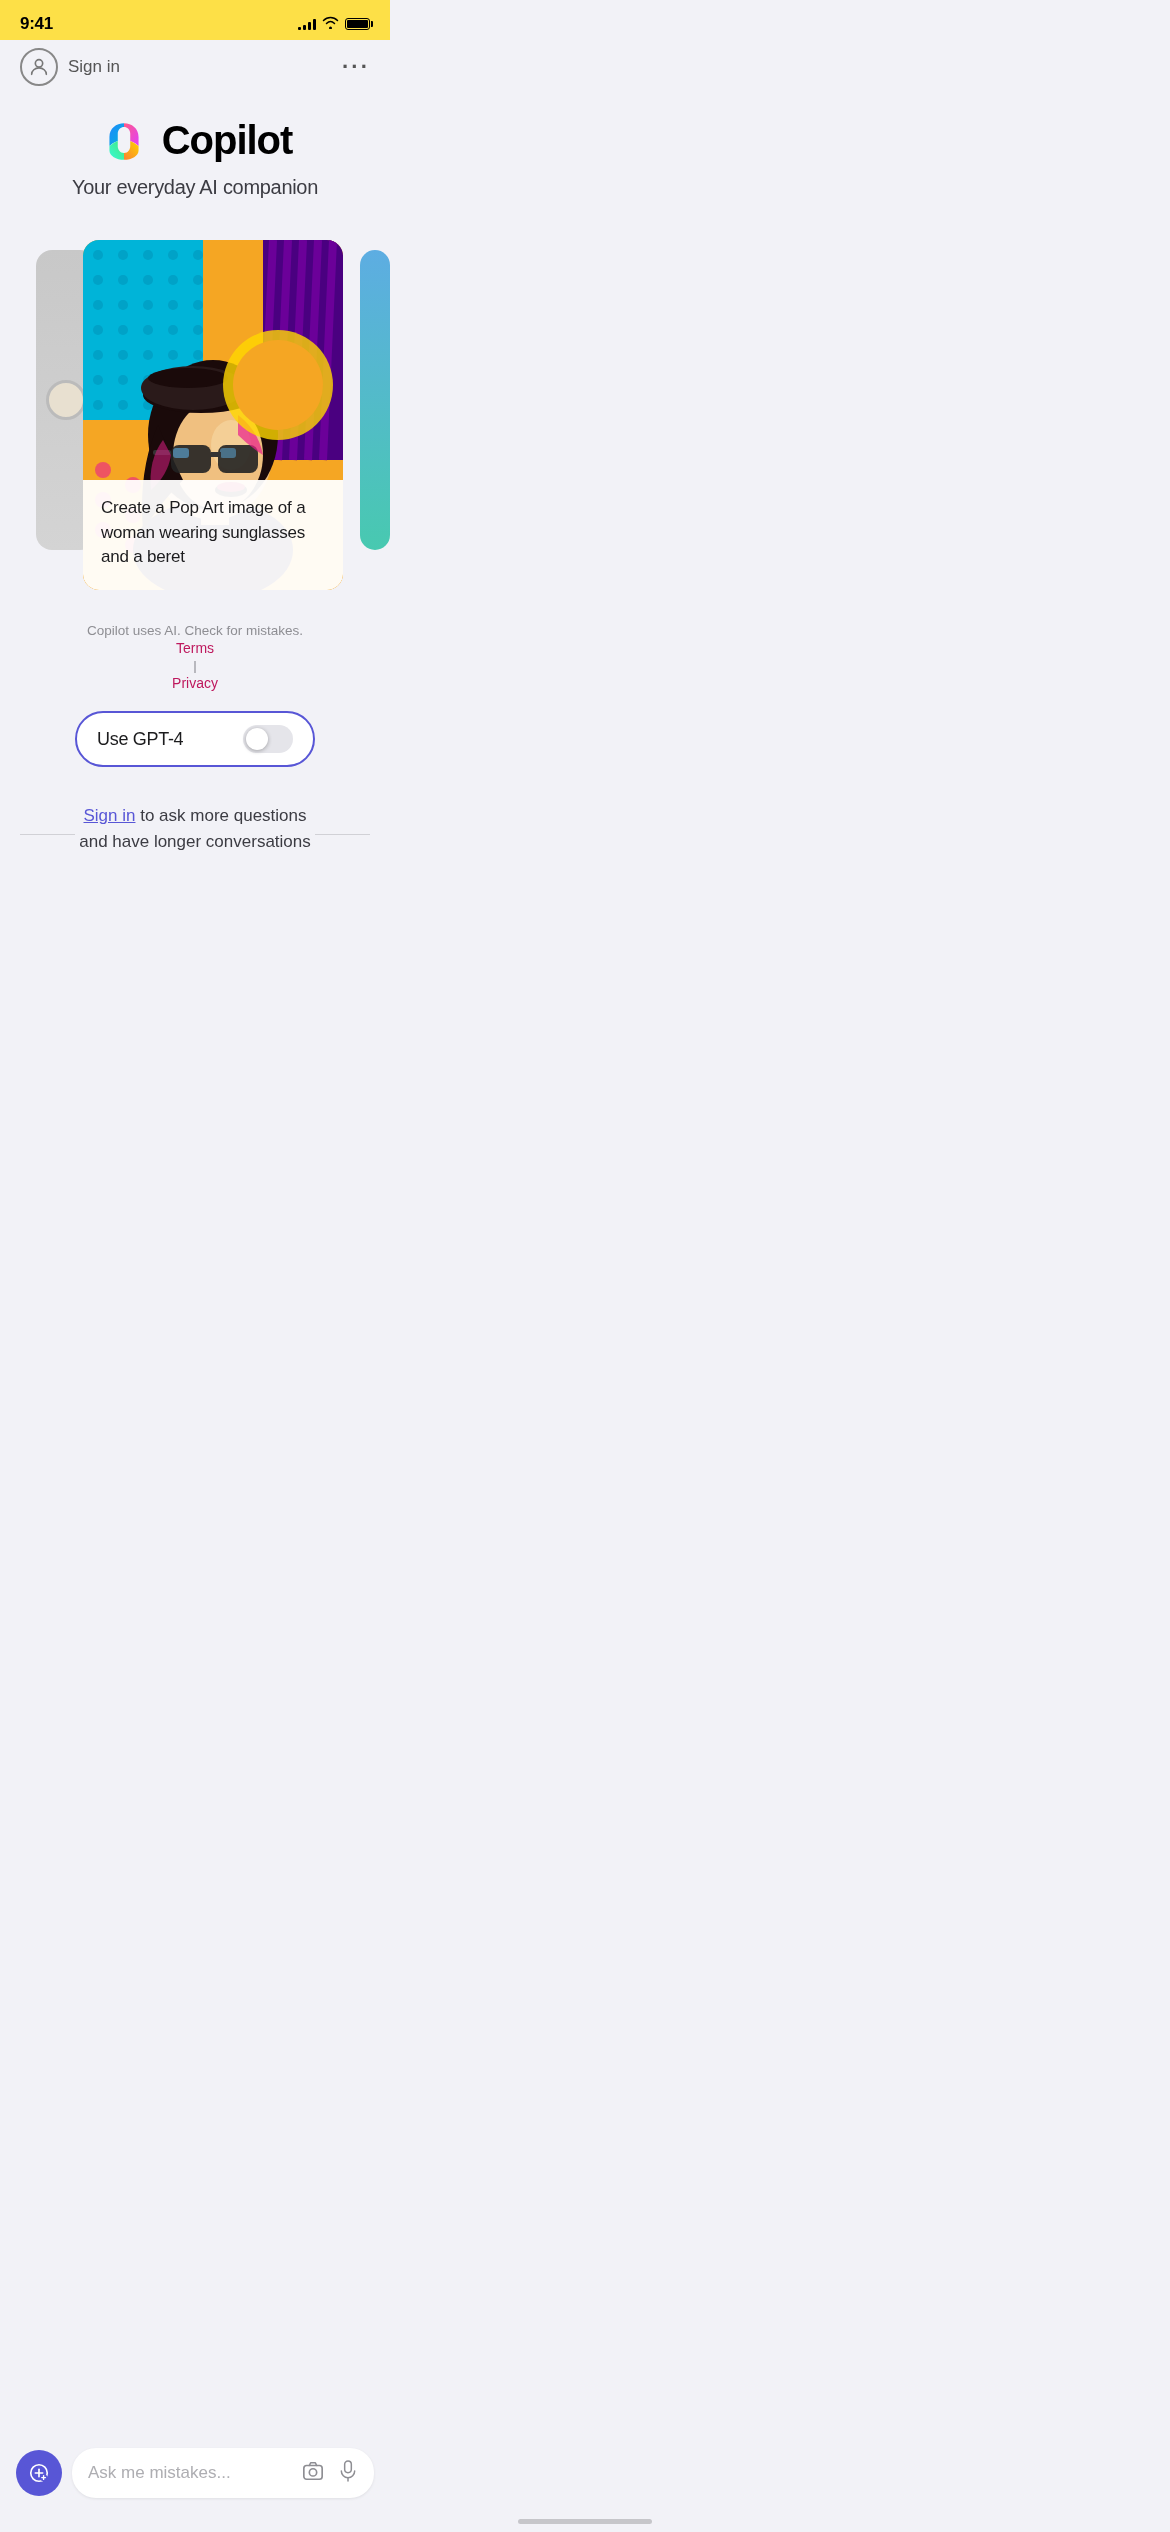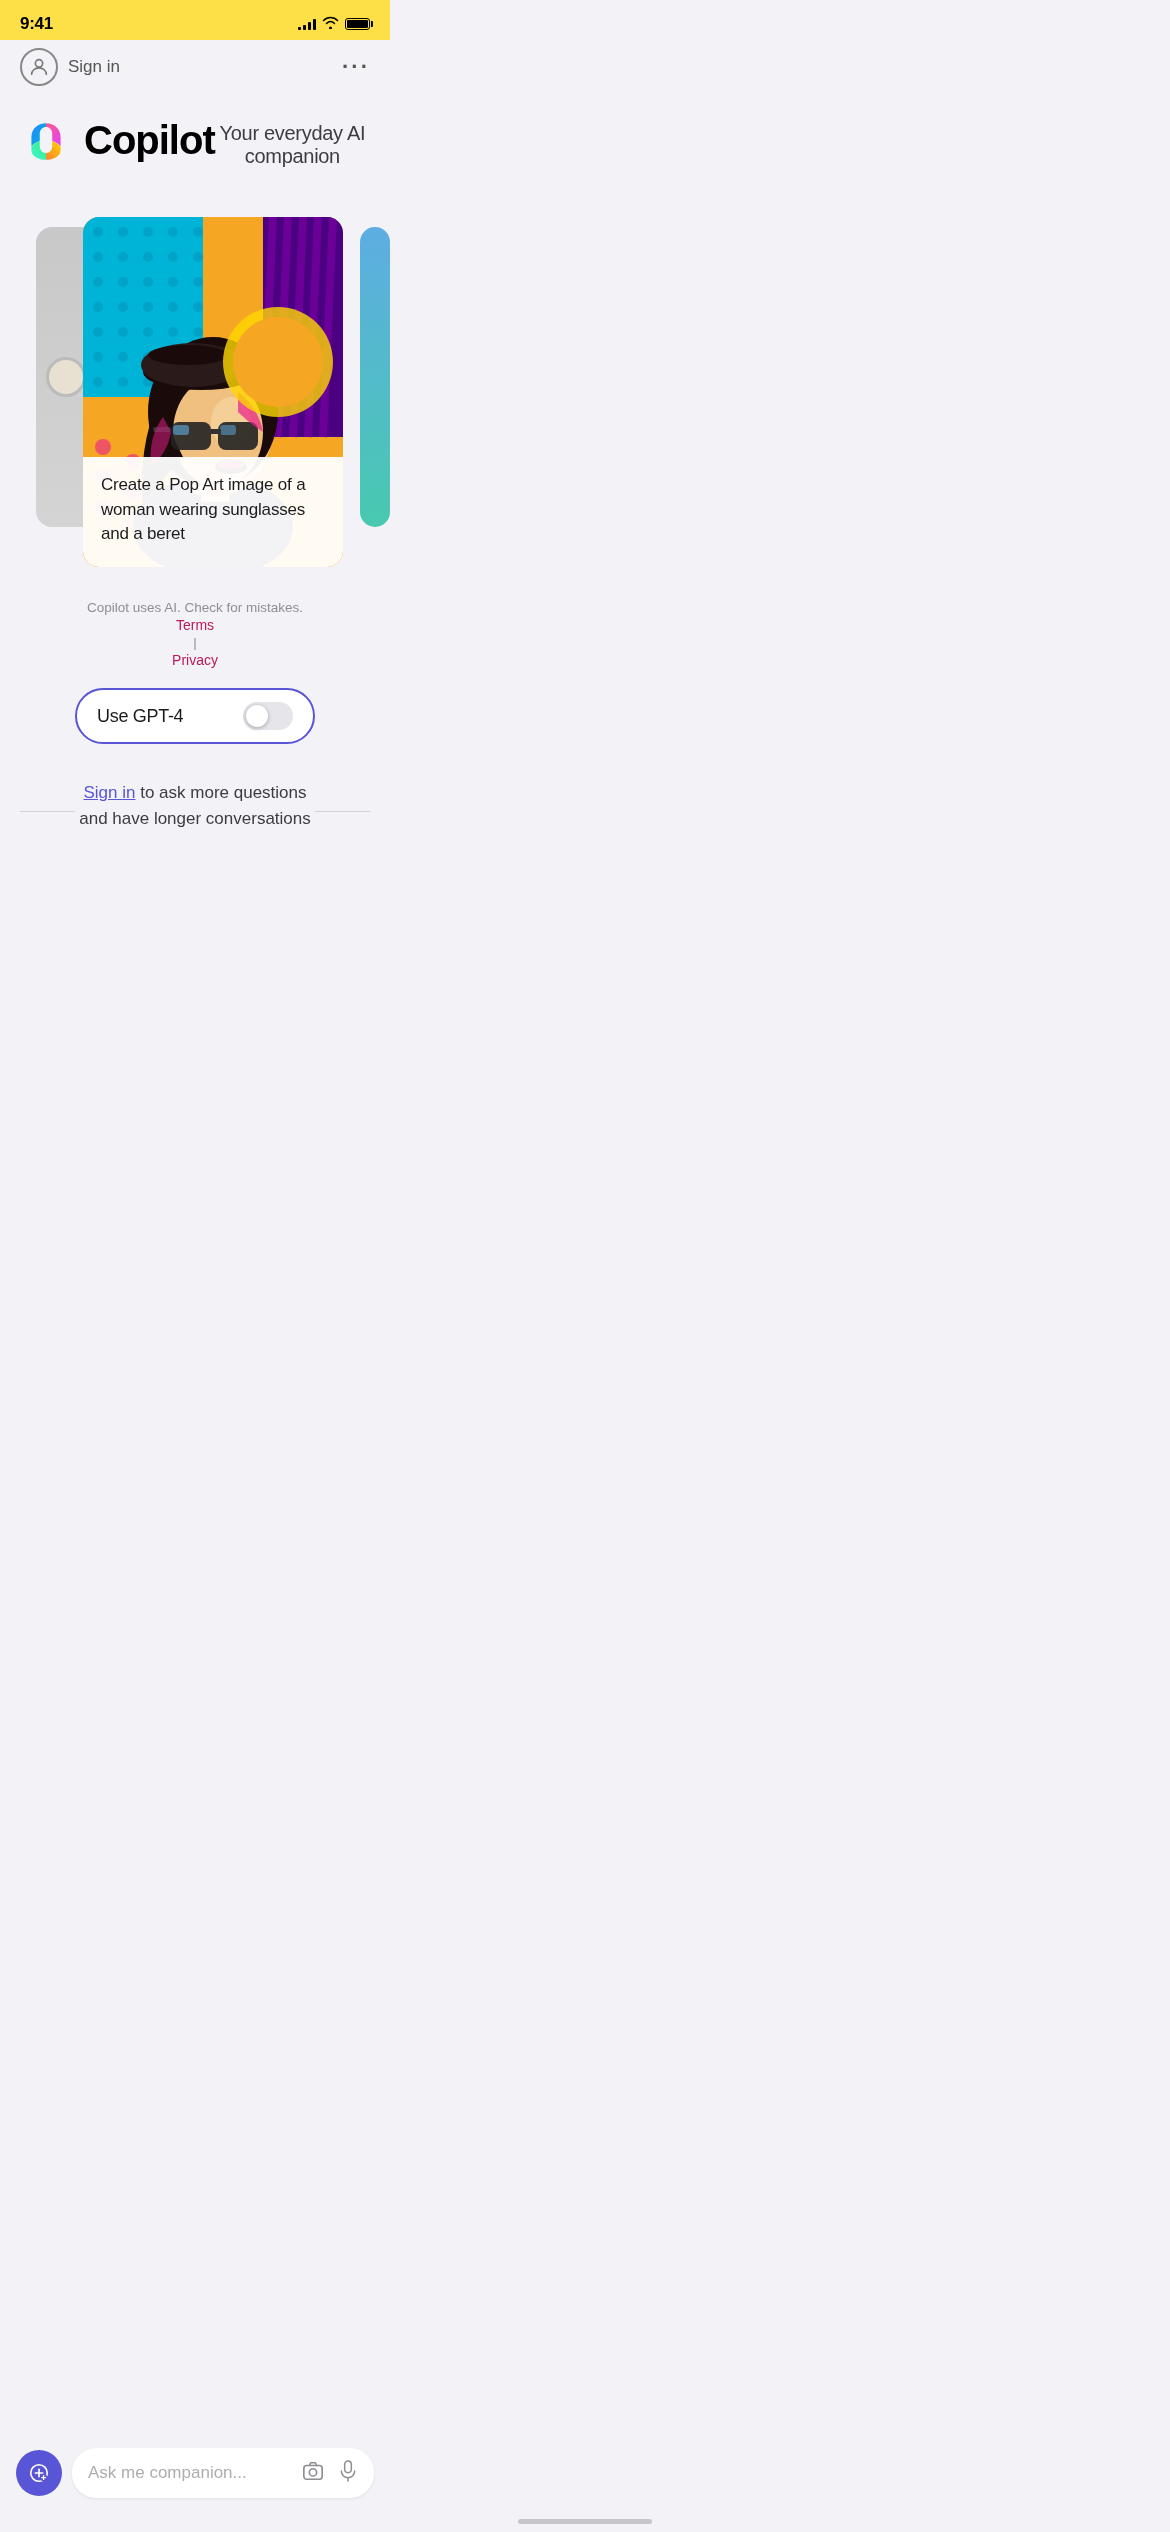--- a/index.html
+++ b/index.html
@@ -108,21 +108,21 @@
     .more-button {
       font-size: 22px;
       color: #555;
       letter-spacing: 2px;
       font-weight: 700;
     }
 
     
     .app-title-section {
       display: flex;
-      flex-direction: row;
+      flex-direction: column;
       align-items: center;
       padding: 16px 20px 8px;
       background: #f2f2f7;
     }
     .app-title-row {
       display: flex;
       align-items: center;
       gap: 12px;
       margin-bottom: 10px;
     }
@@ -614,21 +614,21 @@
     <svg width="22" height="22" viewBox="0 0 24 24" fill="none">
       <circle cx="12" cy="12" r="9" stroke="white" stroke-width="1.8"></circle>
       <line x1="12" y1="8" x2="12" y2="16" stroke="white" stroke-width="1.8" stroke-linecap="round"></line>
       <line x1="8" y1="12" x2="16" y2="12" stroke="white" stroke-width="1.8" stroke-linecap="round"></line>
       <circle cx="17" cy="17" r="4" fill="#5856d6"></circle>
       <line x1="17" y1="15" x2="17" y2="19" stroke="white" stroke-width="1.5" stroke-linecap="round"></line>
       <line x1="15" y1="17" x2="19" y2="17" stroke="white" stroke-width="1.5" stroke-linecap="round"></line>
     </svg>
   </div>
   <div class="input-bar">
-    <span class="input-placeholder">Ask me companion...</span>
+    <span class="input-placeholder">Ask me mistakes...</span>
     <div class="input-icons">
       <span>
         <svg width="22" height="22" viewBox="0 0 24 24" fill="none">
           <rect x="2" y="6" width="20" height="15" rx="3" stroke="#8e8e93" stroke-width="1.8"></rect>
           <circle cx="12" cy="13.5" r="4" stroke="#8e8e93" stroke-width="1.8"></circle>
           <path d="M8 6l1.5-3h5L16 6" stroke="#8e8e93" stroke-width="1.8" stroke-linecap="round" stroke-linejoin="round"></path>
         </svg>
       </span>
       <span>
         <svg width="20" height="22" viewBox="0 0 24 26" fill="none">

